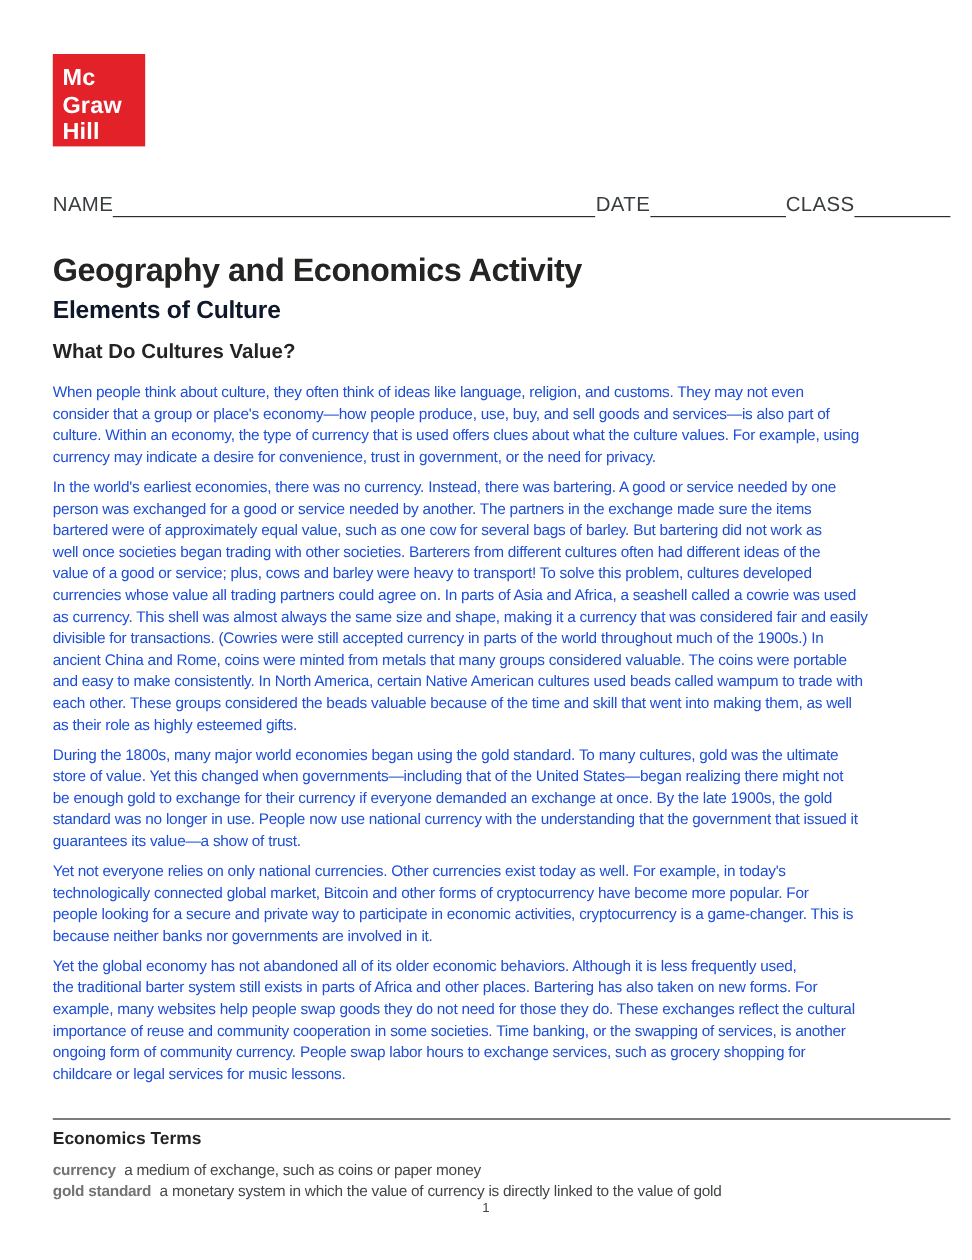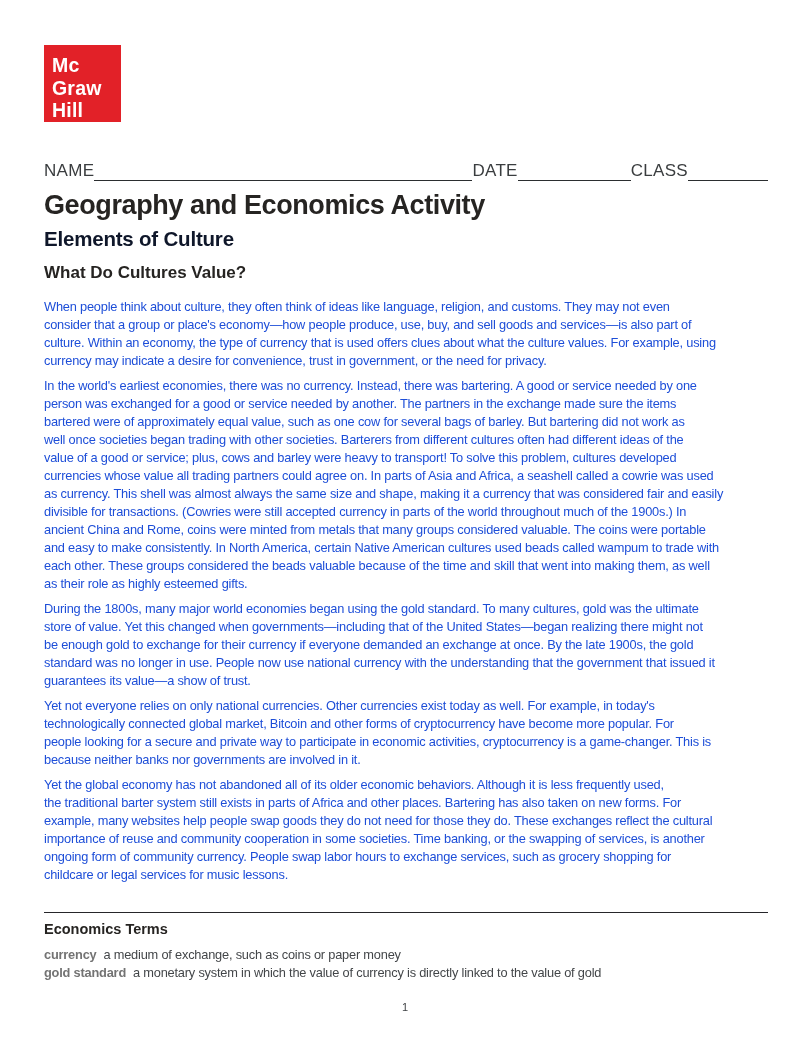--- a/index.html
+++ b/index.html
@@ -5,21 +5,21 @@
   html,body { margin:0; padding:0; background:#ffffff; }
   .page {
     position:relative;
     width:810px; height:1050px;
     margin:0 auto;
     background:#ffffff;
     font-family:"Liberation Sans", sans-serif;
     color:#434649;
     overflow:hidden;
   }
-  .content { padding:0 42px 0 44px; }
+  .content { padding:0 18px 0 44px; }
 
   
   .logo {
     margin-top:45px;
     width:77px; height:77px;
     background:#E22128;
     box-sizing:border-box;
     padding:9px 0 0 8px;
   }
   .logo-text {
@@ -45,21 +45,21 @@
     border-bottom:1.4px solid #2b2e30;
     height:13px;
     display:inline-block;
   }
   .blank.grow { flex:1 1 auto; }
   .blank.date-w { width:113px; }
   .blank.class-w { width:80px; }
 
   
   .h1 {
-    margin-top:10px;
+    margin-top:30px;
     font-size:27px;
     font-weight:700;
     letter-spacing:-0.4px;
     color:#262422;
     line-height:1.05;
   }
   .h2 {
     margin-top:9px;
     font-size:20.5px;
     font-weight:700;

